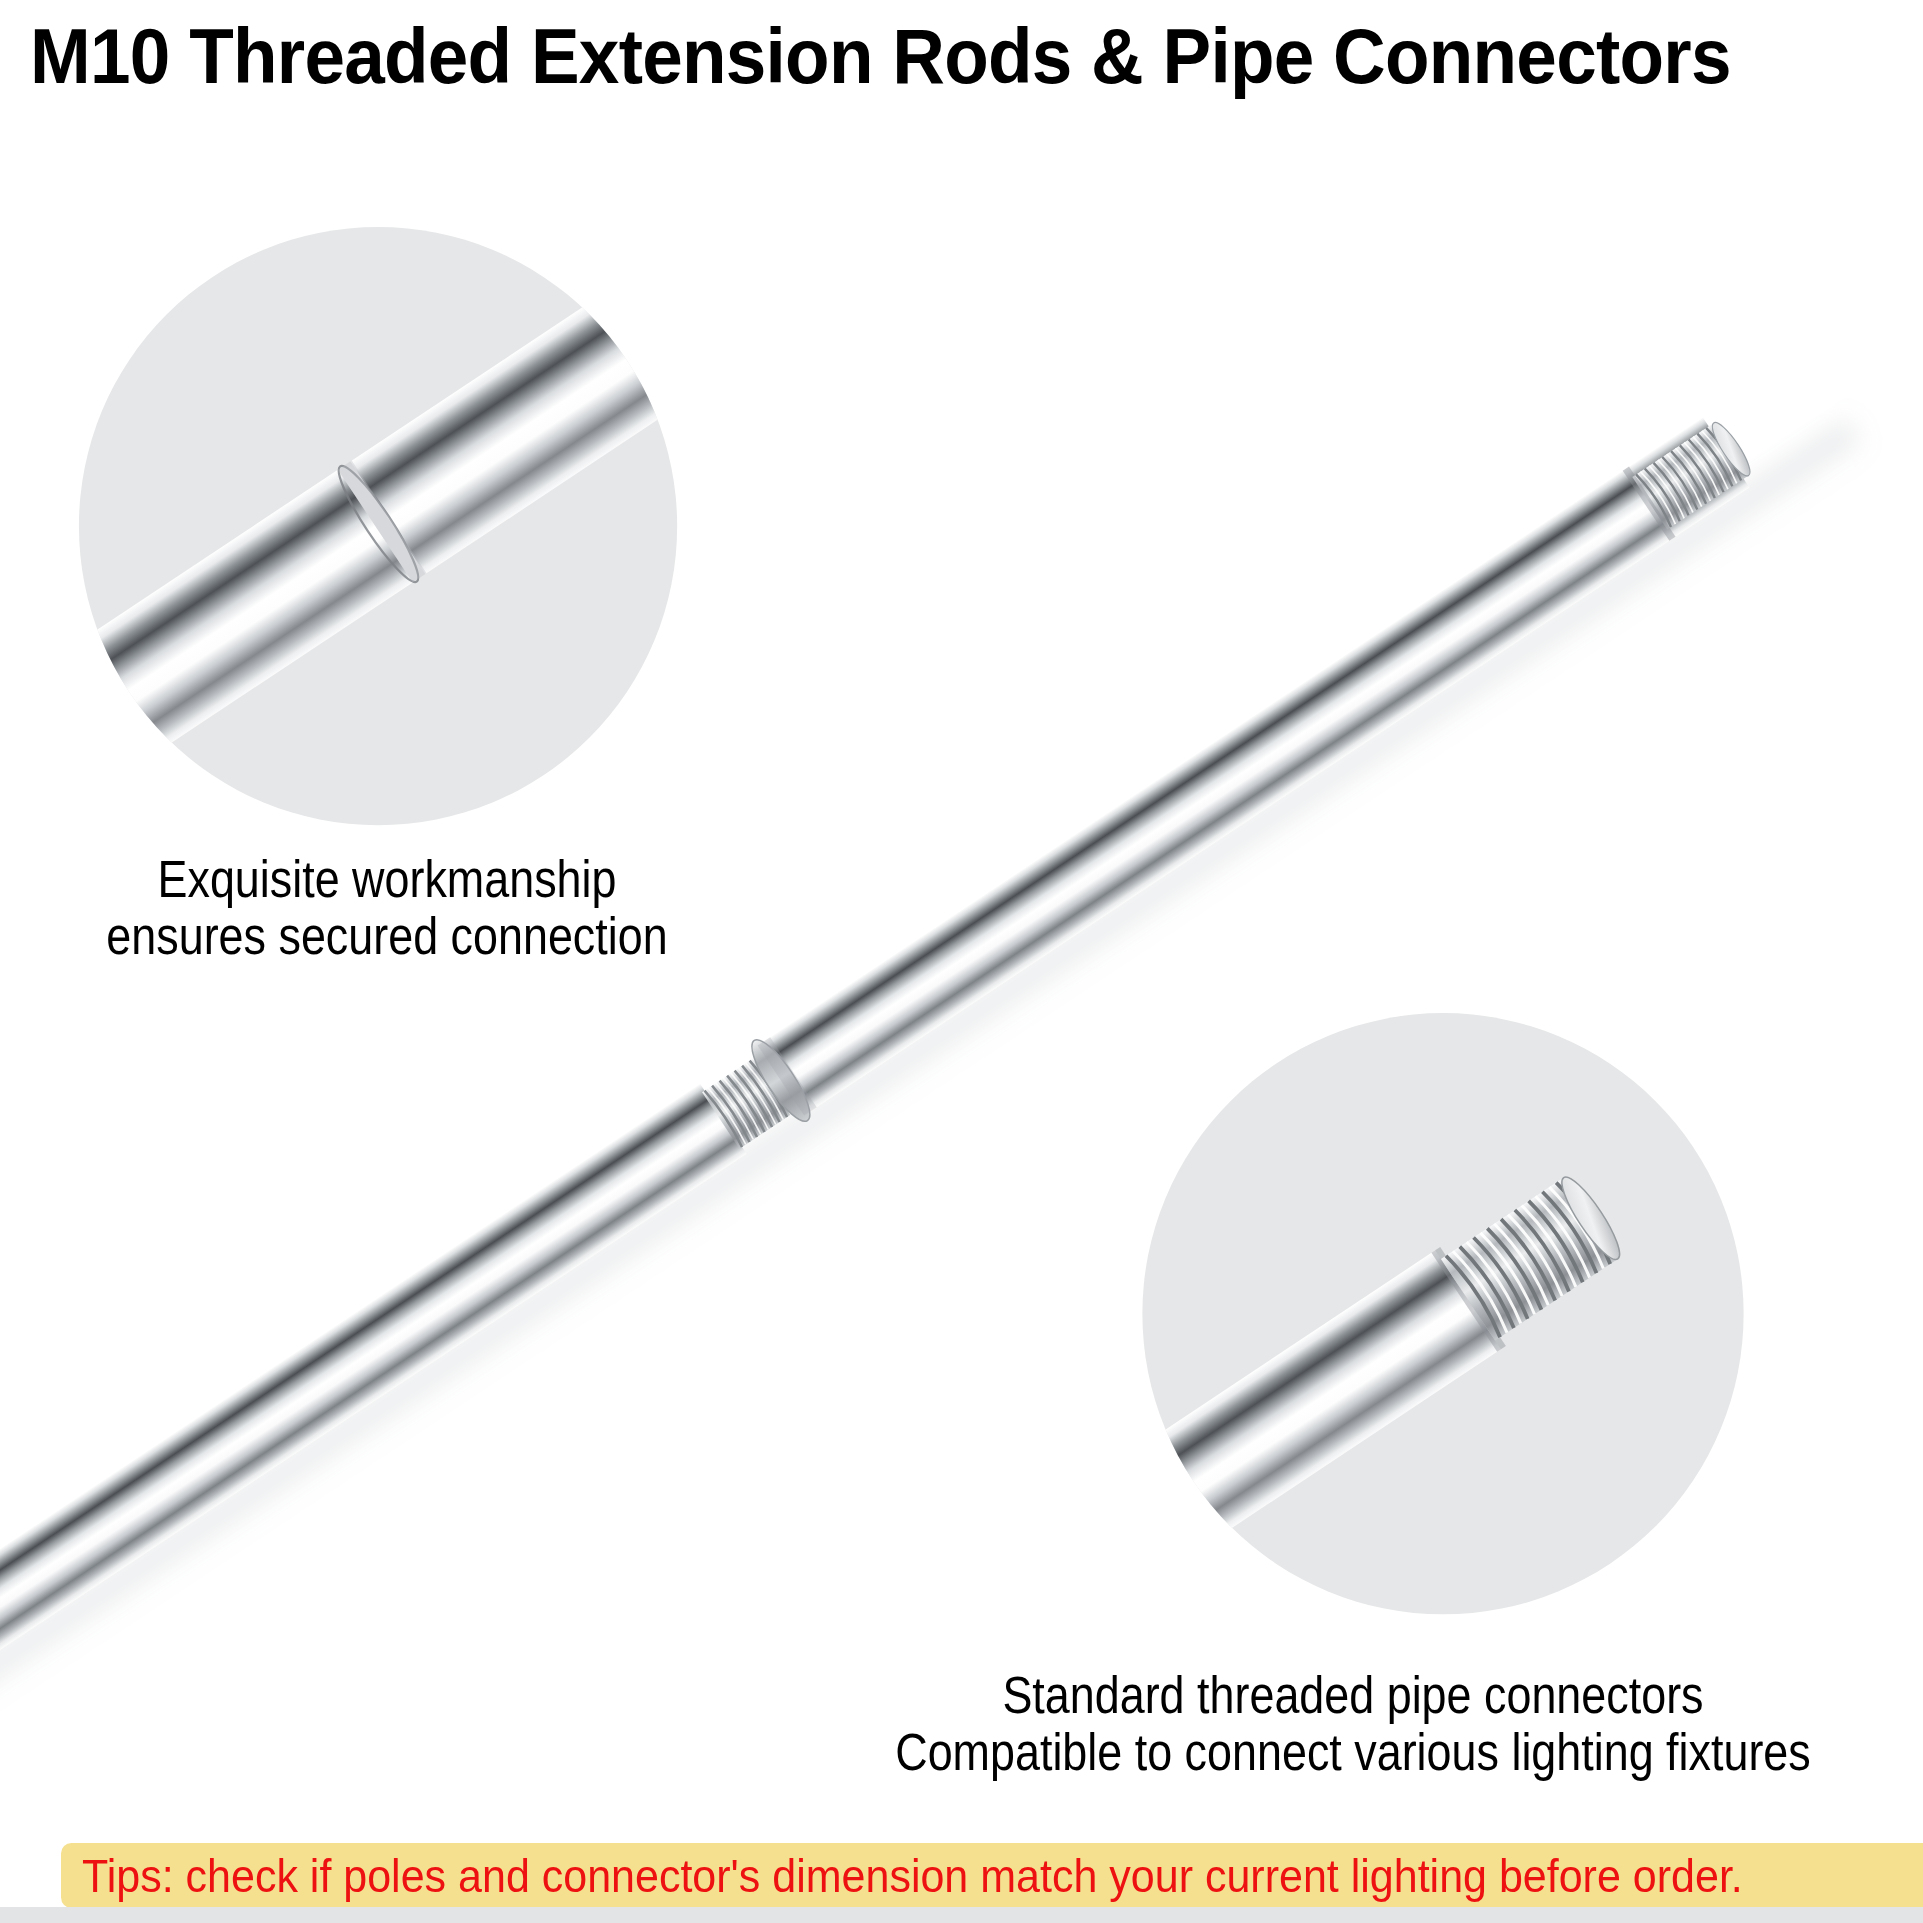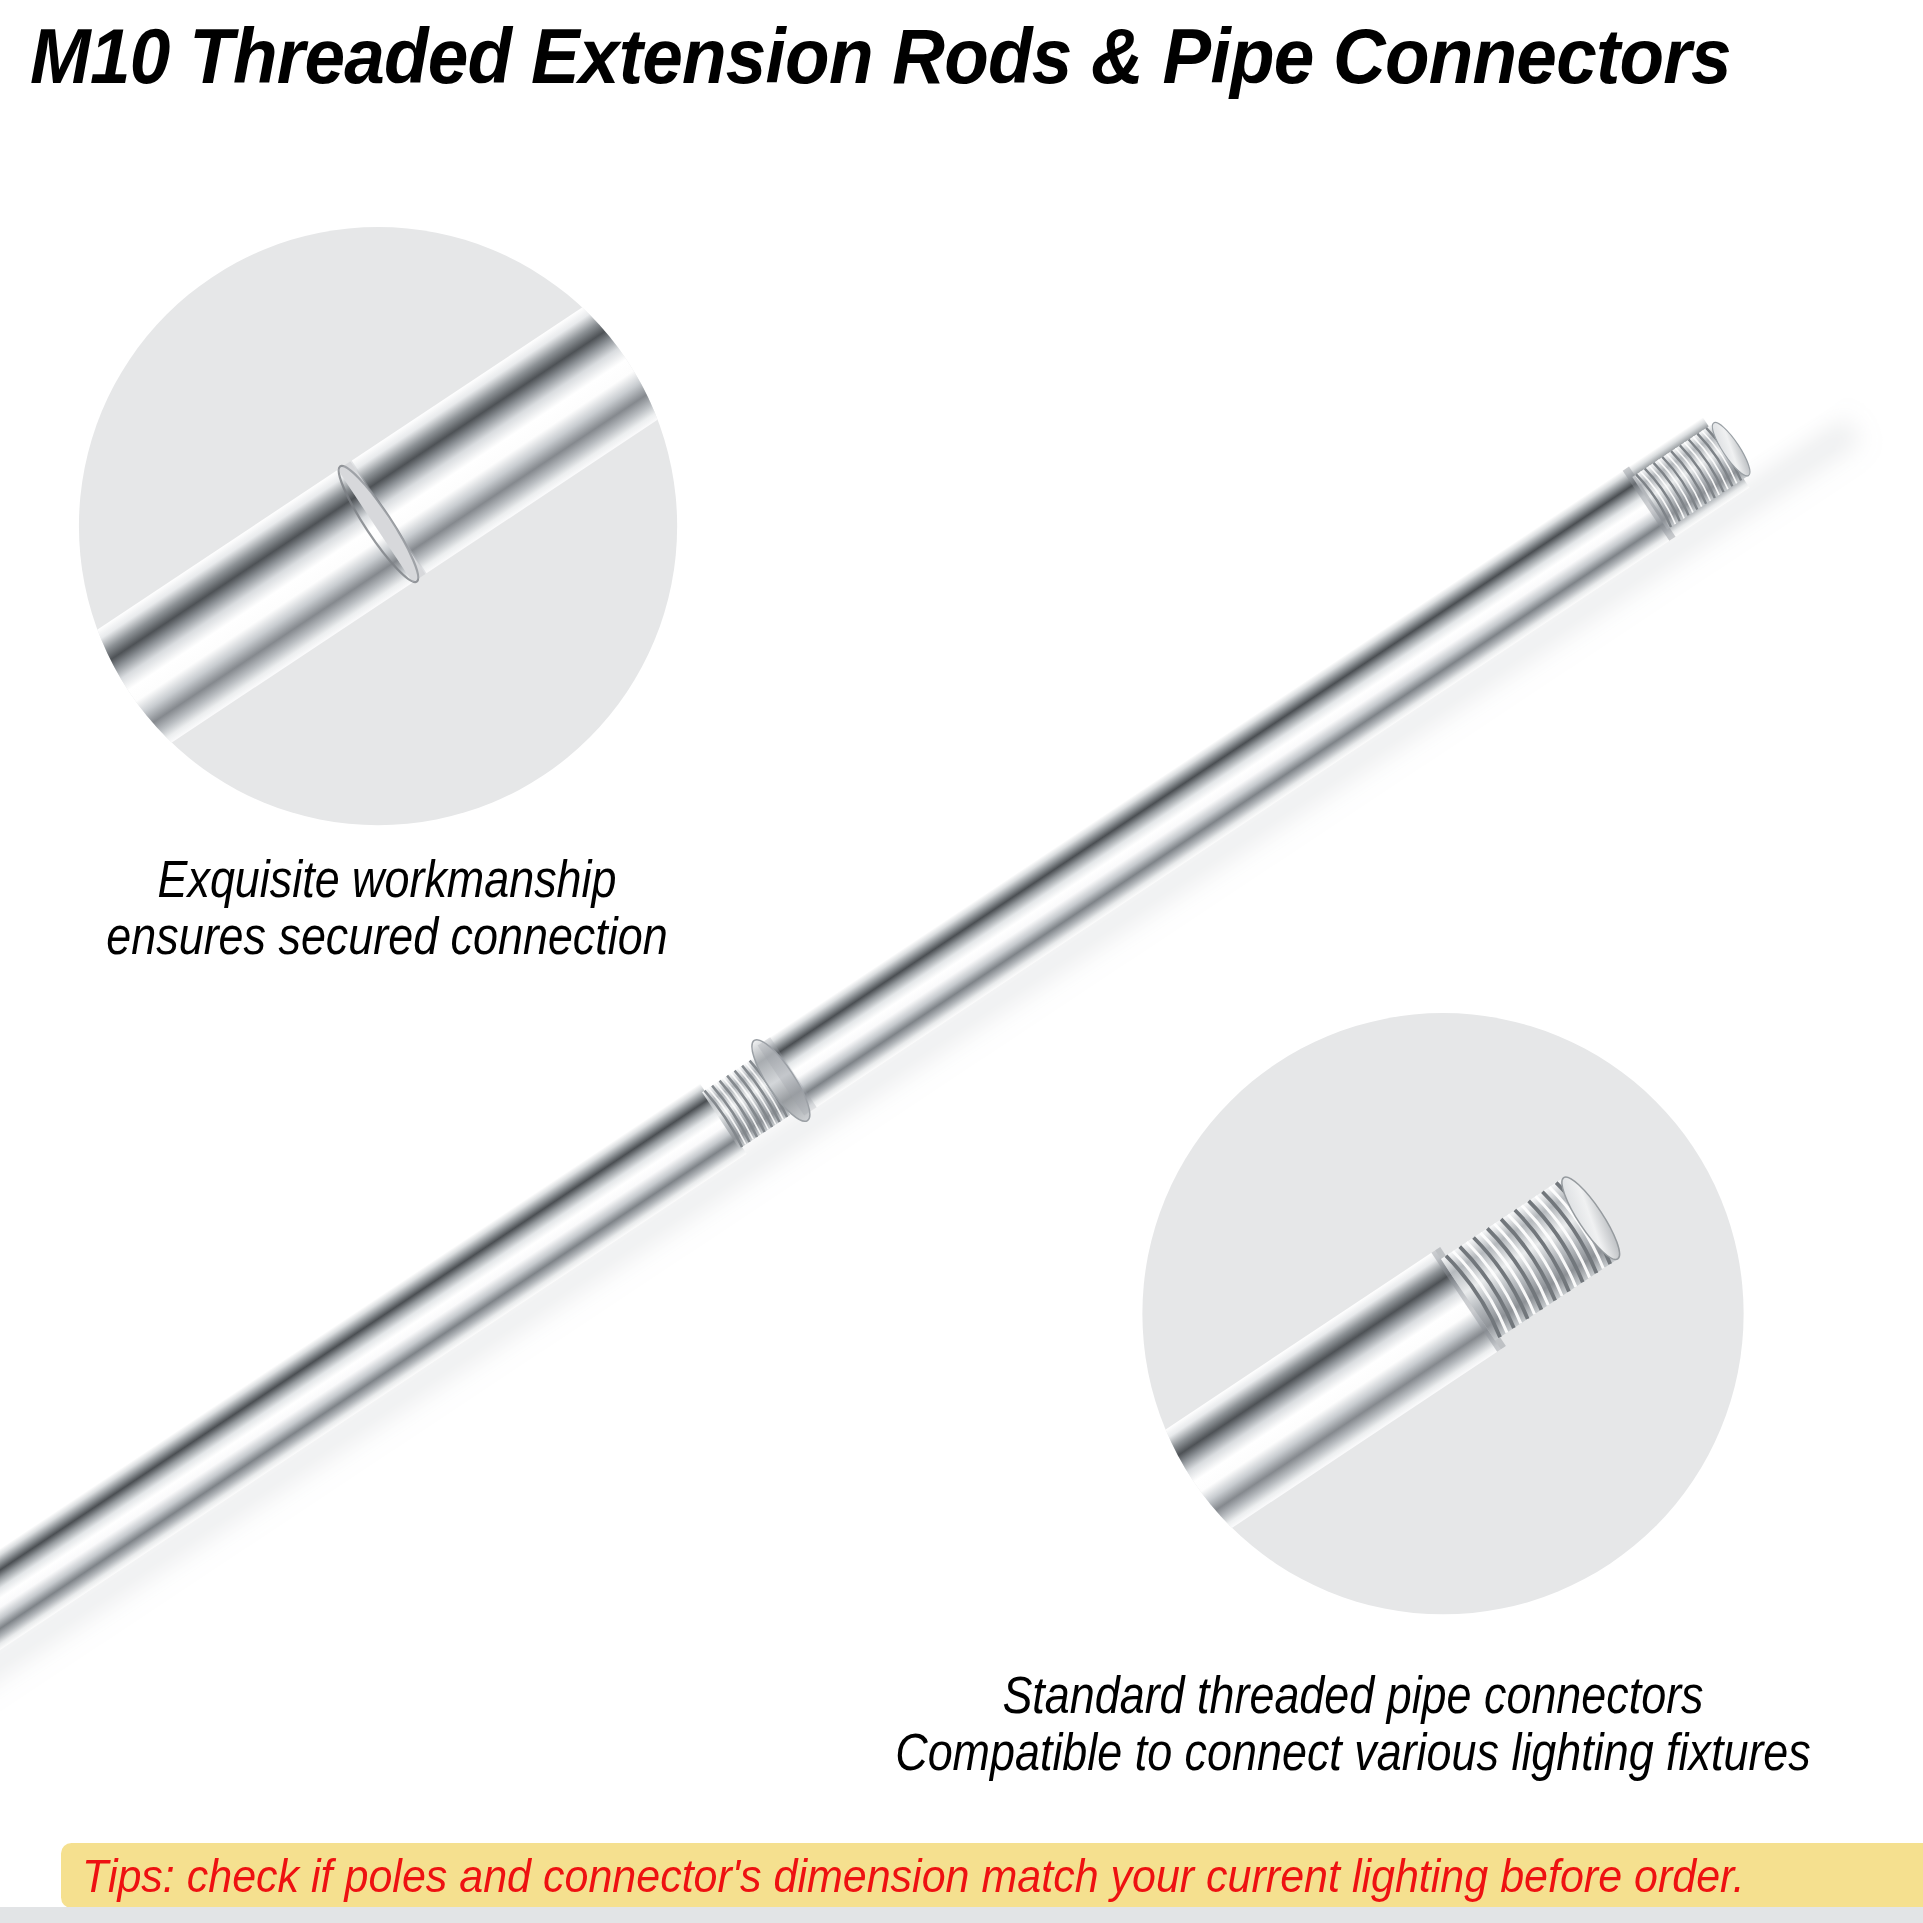--- a/index.html
+++ b/index.html
@@ -7,21 +7,20 @@
   html, body {
     width:1924px; height:1924px;
     background:#ffffff;
     font-family:"Liberation Sans", sans-serif;
     overflow:hidden;
   }
   #page {
     position:relative;
     width:1884px; height:1924px;
     background:#ffffff;
-    font-style:italic;
   }
 
   
   #title {
     position:absolute;
     left:30px; top:16.5px;
     width:1879px;
     font-family:"Liberation Sans", sans-serif;
     font-weight:700;
     font-size:78px;

